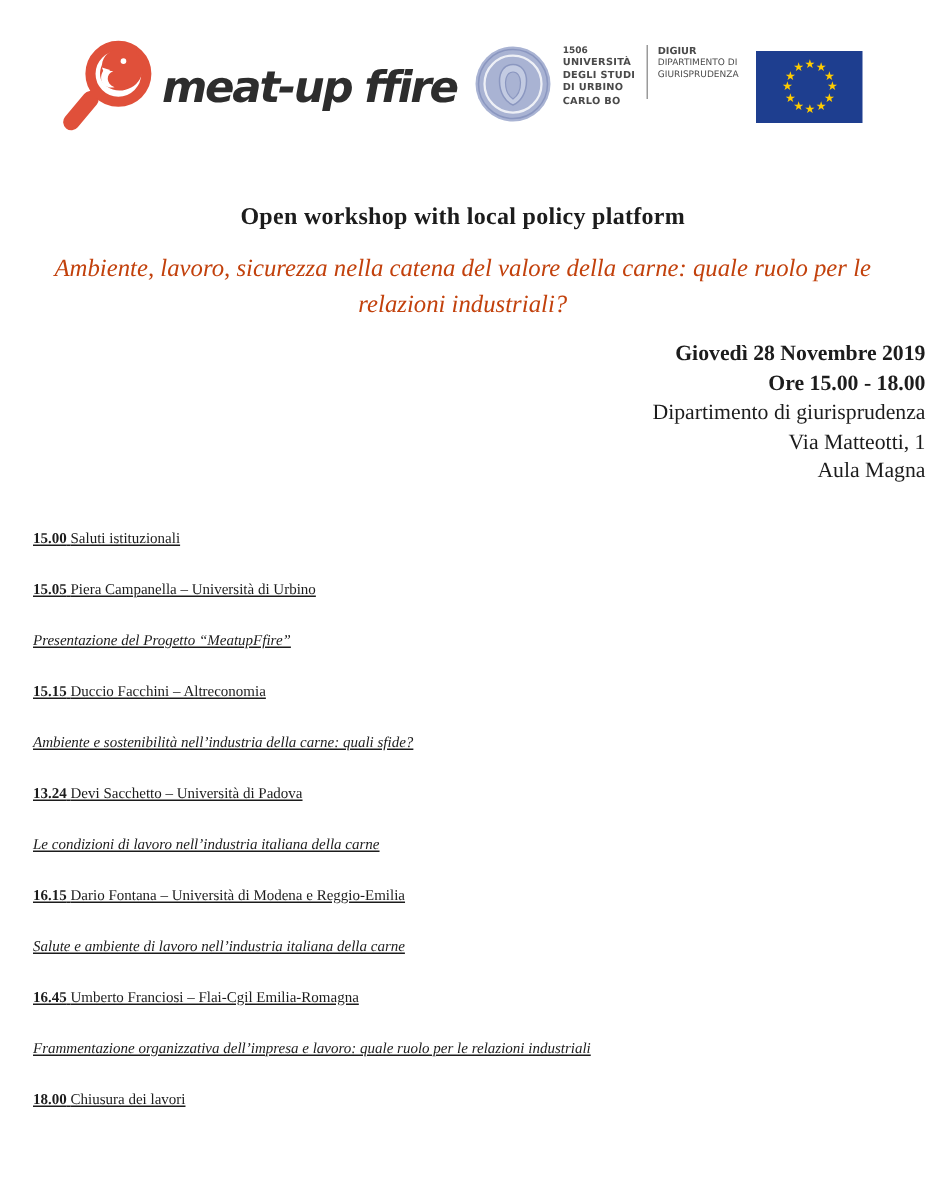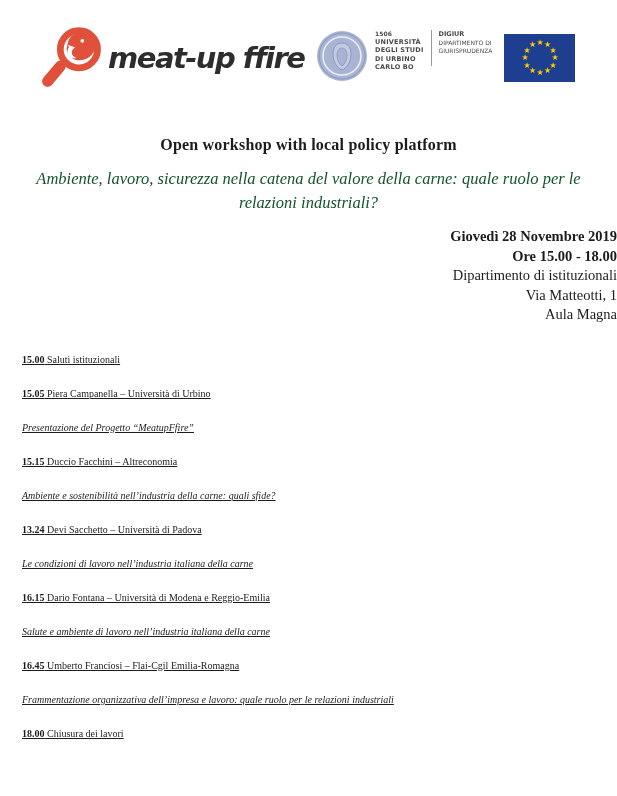--- a/index.html
+++ b/index.html
@@ -154,26 +154,26 @@
     <span class="eu-star" style="left:28.5px; top:37px;">★</span>
     <span class="eu-star" style="left:23px; top:31.5px;">★</span>
     <span class="eu-star" style="left:21px; top:24px;">★</span>
     <span class="eu-star" style="left:23px; top:16.5px;">★</span>
     <span class="eu-star" style="left:28.5px; top:11px;">★</span>
   </div>
 </div>
 
 <div class="title">Open workshop with local policy platform</div>
 
-<div class="subtitle" style="color:#14532d;">Ambiente, lavoro, sicurezza nella catena del valore della carne: quale ruolo per le relazioni industriali?</div>
+<div class="subtitle" style="color:#c2410c;">Ambiente, lavoro, sicurezza nella catena del valore della carne: quale ruolo per le relazioni industriali?</div>
 
 <div class="details">
   <div class="bold">Giovedì 28 Novembre 2019</div>
   <div class="bold">Ore 15.00 - 18.00</div>
-  <div>Dipartimento di istituzionali</div>
+  <div>Dipartimento di giurisprudenza</div>
   <div>Via Matteotti, 1</div>
   <div>Aula Magna</div>
 </div>
 
 <div class="agenda">
 
   <p><span class="time">15.00</span> <span>Saluti istituzionali</span></p>
 
   <p><span class="time">15.05</span> <span>Piera Campanella – Università di Urbino</span></p>
   <p class="topic">Presentazione del Progetto “MeatupFfire”</p>

